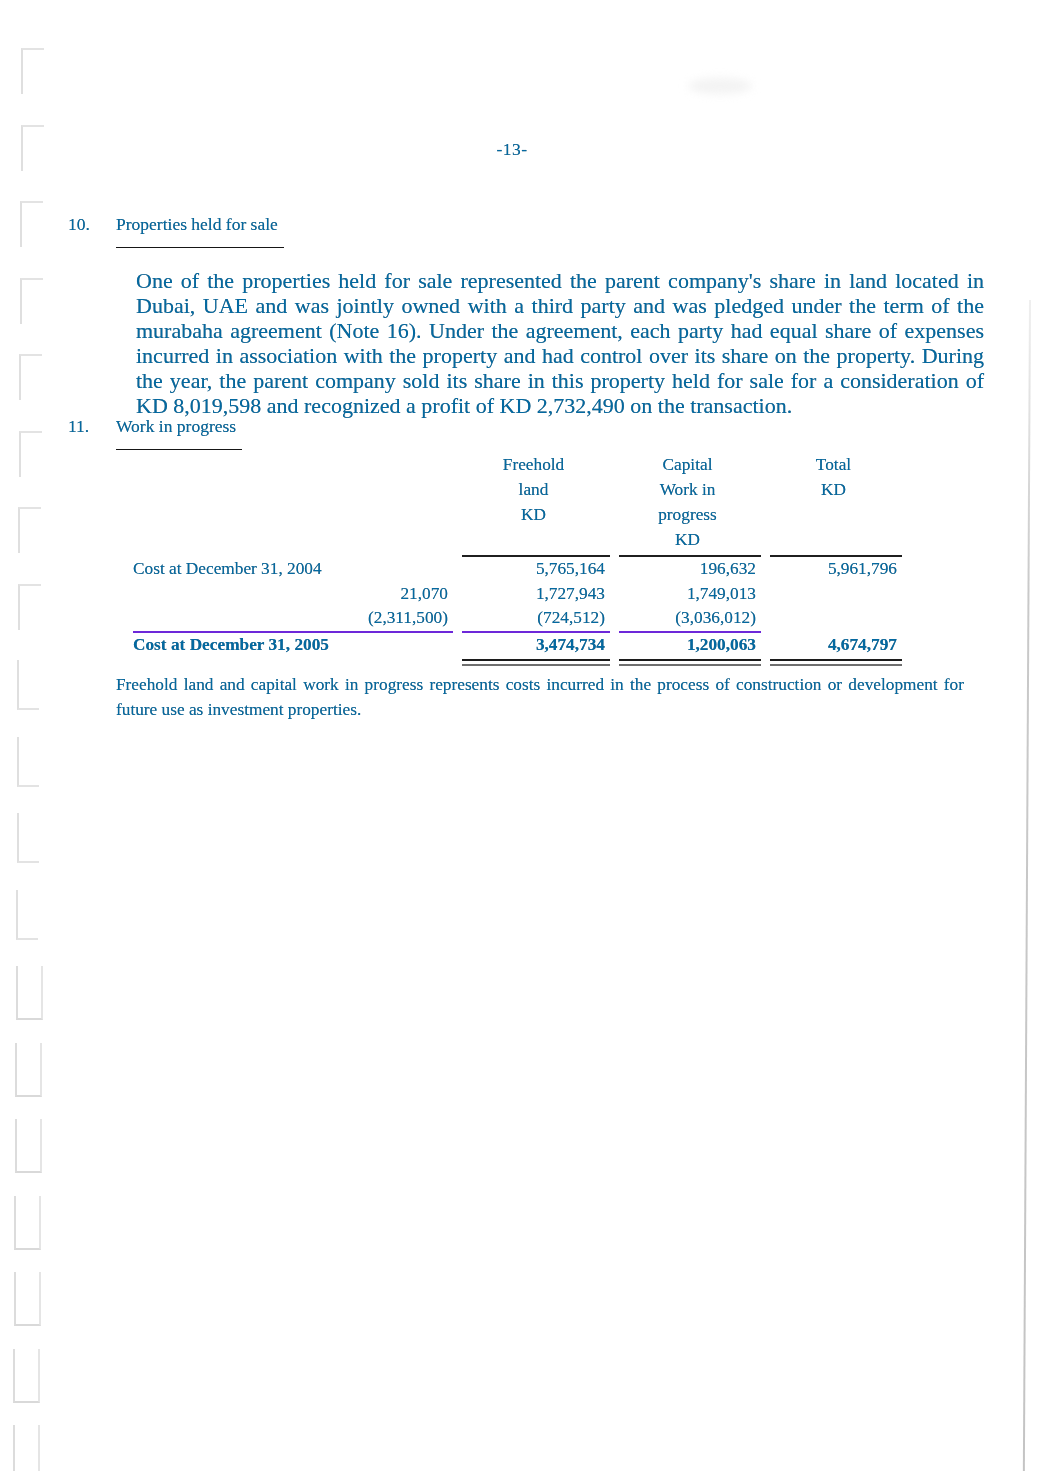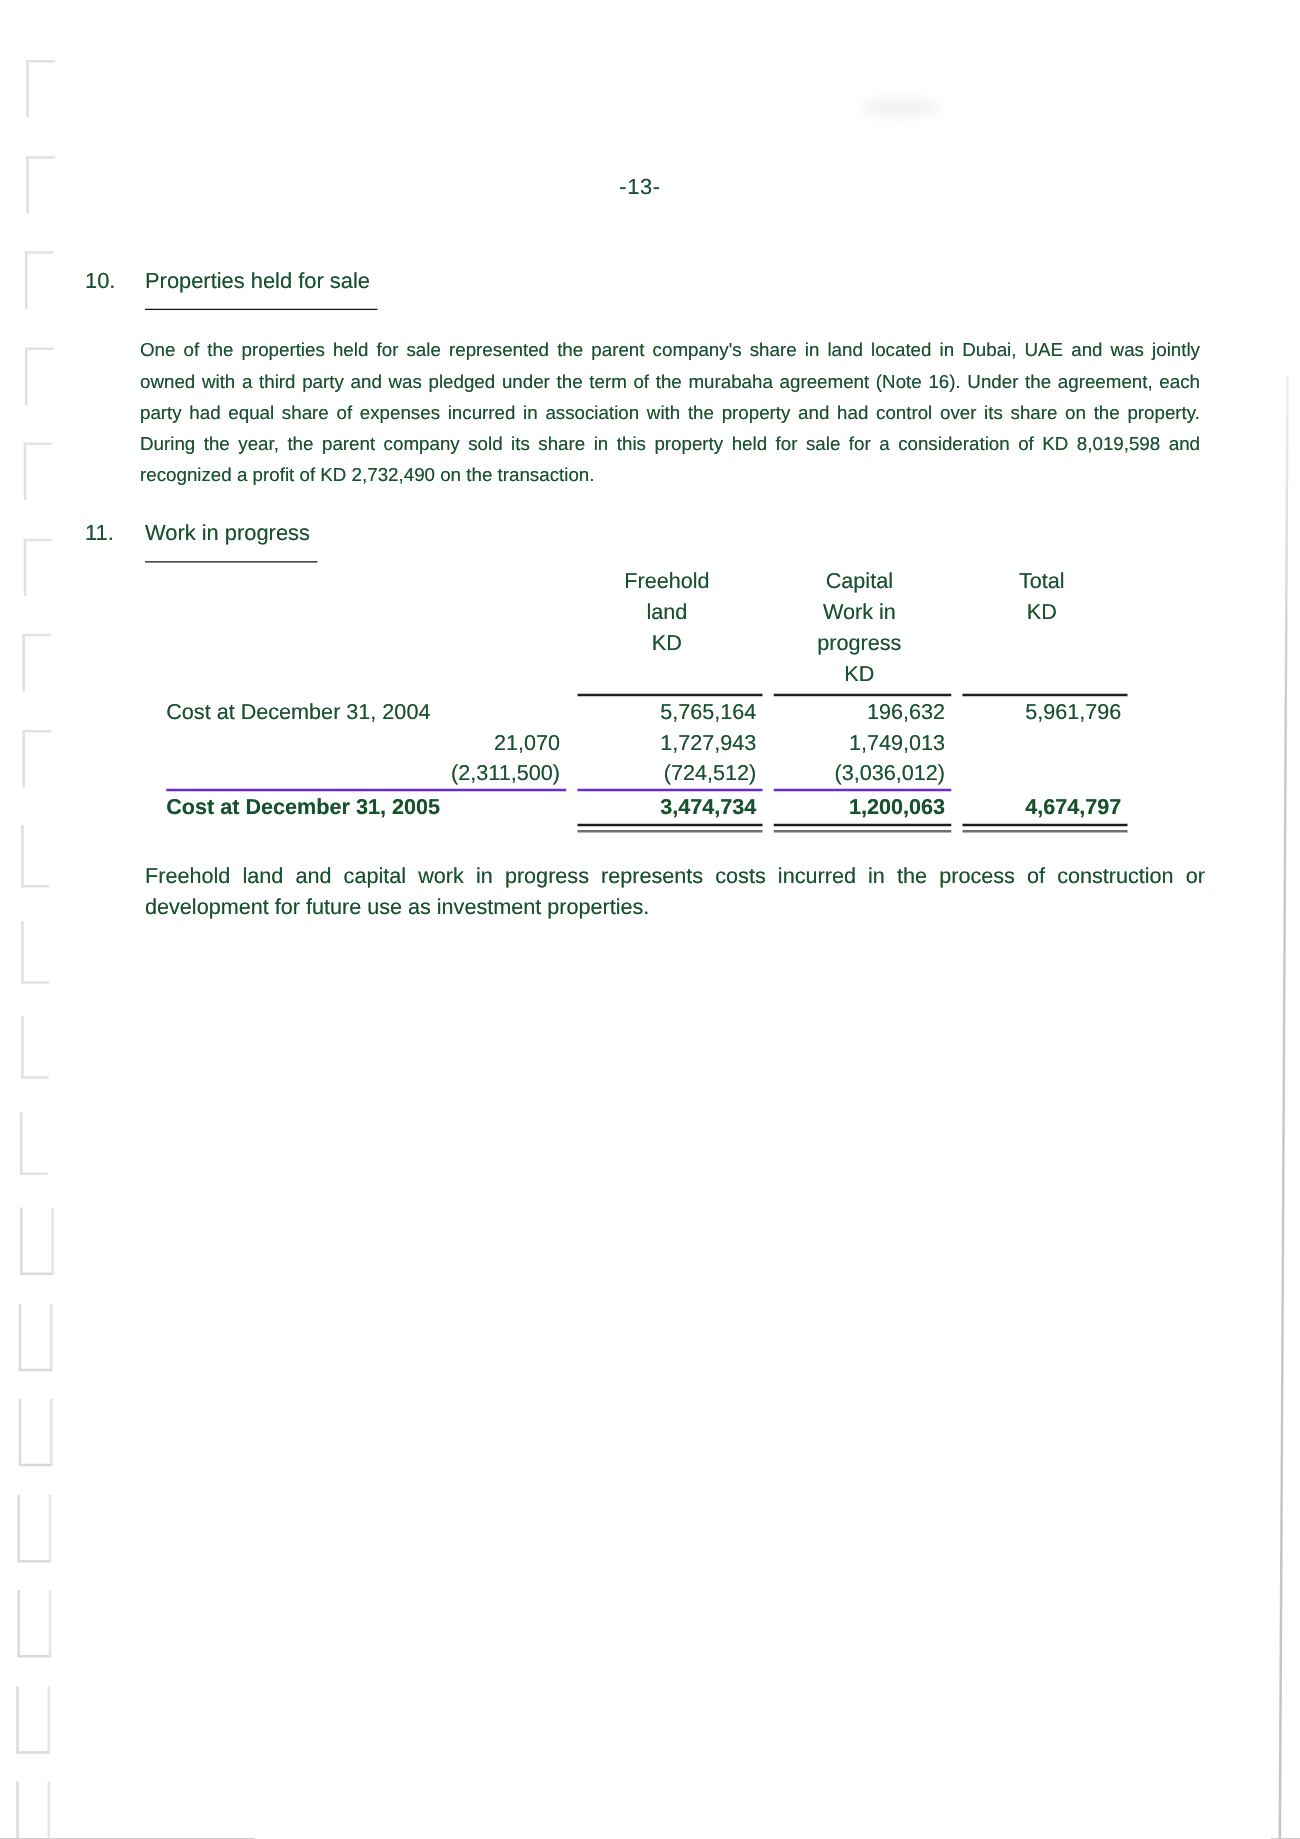--- a/index.html
+++ b/index.html
@@ -2,22 +2,22 @@
 <html><head>
 <meta charset="utf-8">
 <style>
   html, body { margin: 0; padding: 0; background: #888; }
   .page {
     position: relative;
     width: 1040px;
     height: 1471px;
     background: #fff;
     overflow: hidden;
-    font-family: Liberation Sans, sans-serif;
-    color: #14532d;
+    font-family: Liberation Serif, serif;
+    color: #0369a1;
     text-shadow: 0 0 0.5px rgba(40,40,40,0.55);
   }
 
   
   .bind-mark { position: absolute; }
   .mark-corner-tl { width: 21px; height: 44px; border-top: 2px solid #e3e3e3; border-left: 2px solid #dfdfdf; }
   .mark-corner-bl { width: 20px; height: 48px; border-left: 2px solid #dfdfdf; border-bottom: 2px solid #e3e3e3; }
   .mark-u { width: 23px; height: 52px; border-left: 2px solid #dcdcdc; border-bottom: 2px solid #d9d9d9; border-right: 2px solid #e5e5e5; }
   .edge-line {
     position: absolute; top: 300px; left: 1029px; width: 2px; height: 1171px;
@@ -35,25 +35,25 @@
     text-align: center; font-size: 17.5px; letter-spacing: 0.5px;
   }
 
   .section { position: absolute; left: 68px; width: 896px; }
   .section-10 { top: 214px; }
   .section-11 { top: 416px; }
   .sec-head { display: flex; font-size: 17.5px; }
   .sec-num { width: 48px; flex: 0 0 48px; }
   .sec-title { border-bottom: 1.6px solid #161616; padding-bottom: 12px; padding-right: 6px; }
   .para {
-    margin: 20px 0 0 44px; width: 848px;
-    font-size: 15px; line-height: 25px; text-align: justify;
+    margin: 20px 0 0 68px; width: 848px;
+    font-size: 22px; line-height: 25px; text-align: justify;
   }
 
-  .notes { position: absolute; left: 116px; top: 688px; width: 848px; }
+  .notes { position: absolute; left: 116px; top: 672px; width: 848px; }
   .note {
     font-size: 17.3px; line-height: 25px; text-align: justify;
     margin-bottom: 25px;
   }
 
   
   .wip-table { position: absolute; top: 452px; left: 133px; width: 769px; font-size: 17.3px; }
   .t-row { display: grid; grid-template-columns: 320px 148px 142px 132px; column-gap: 9px; }
   .t-head .t-cell { display: flex; flex-direction: column; justify-content: flex-start; text-align: center; line-height: 25px; padding-bottom: 3px; }
   .t-head .num-cell { border-bottom: 2px solid #1f1f1f; }

